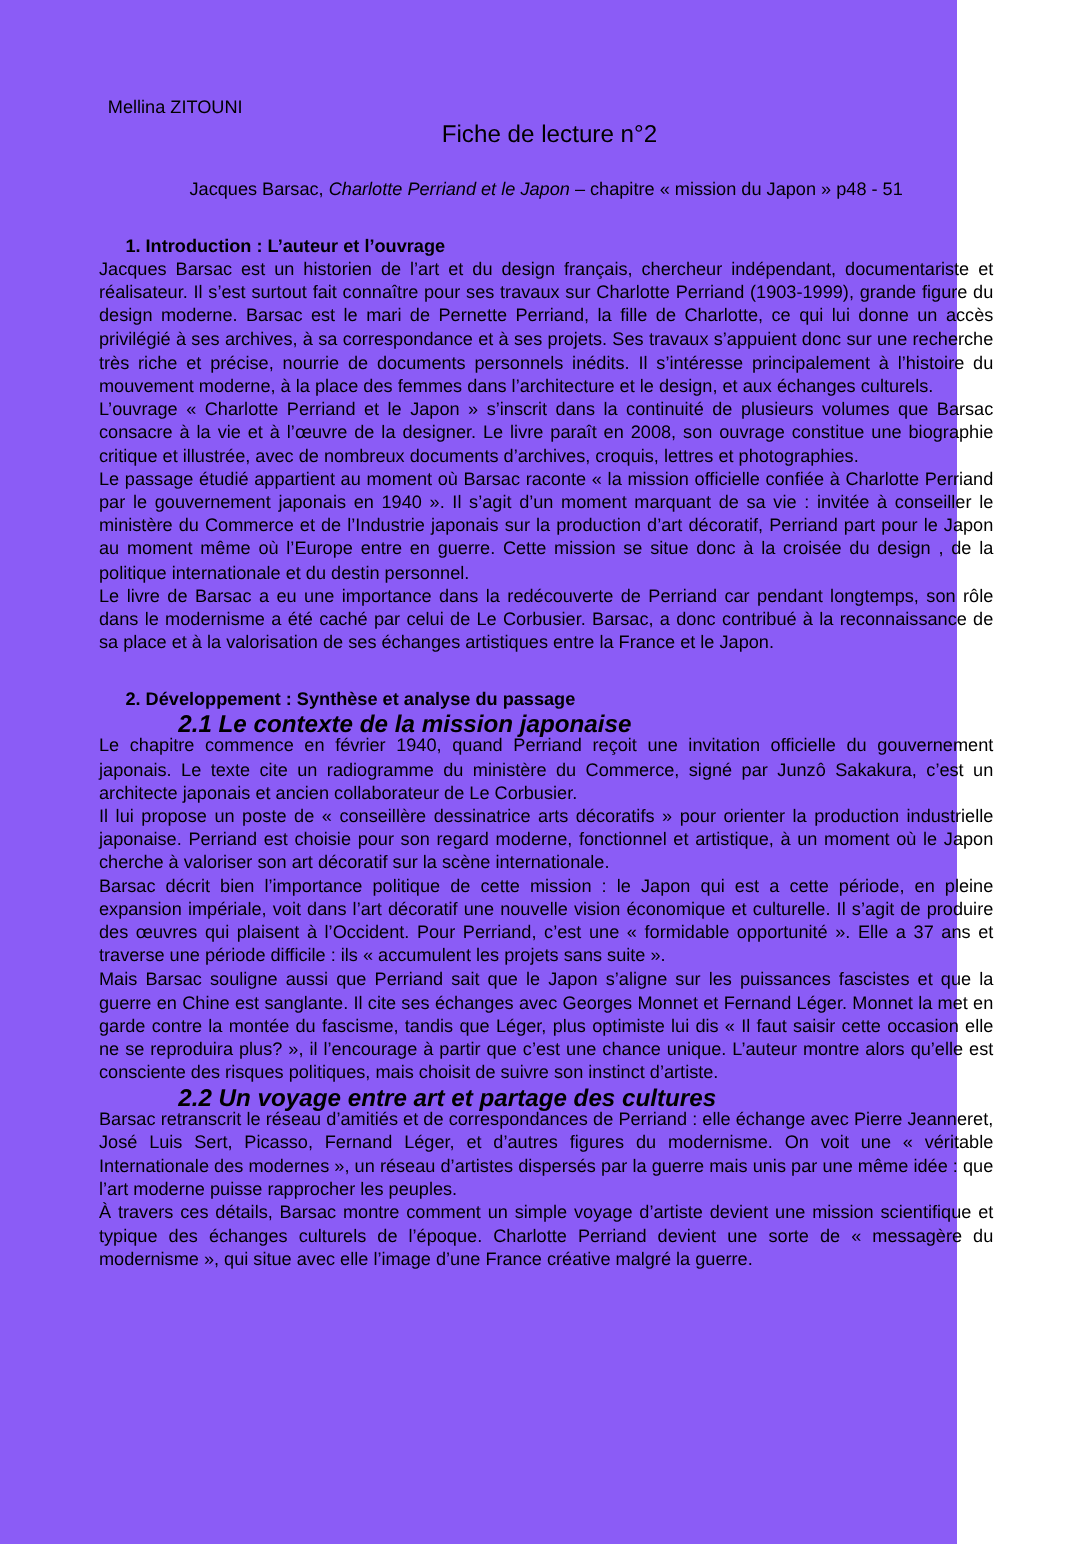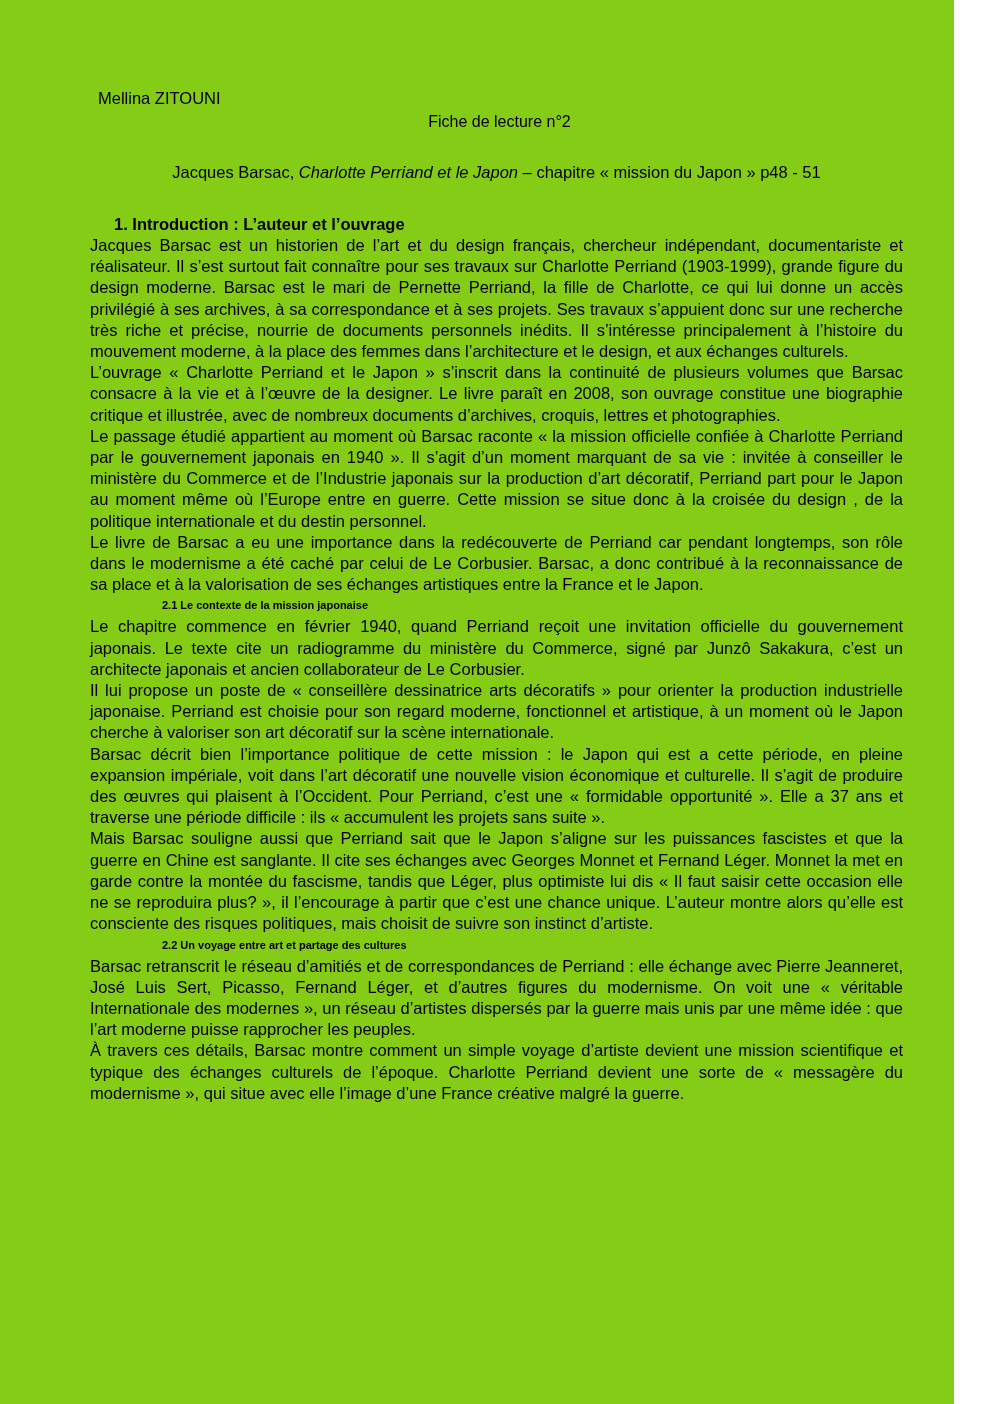--- a/index.html
+++ b/index.html
@@ -10,37 +10,37 @@
   }
   body {
     width: 993px;
     height: 1404px;
     font-family: "Liberation Sans", sans-serif;
     color: #000000;
     -webkit-font-smoothing: antialiased;
   }
   .page {
     position: relative;
-    width: 954px;
+    width: 870px;
     height: 1404px;
-    background: #84cc16;
+    background: #8b5cf6;
     box-sizing: border-box;
     padding: 88px 98px 0 90px;
   }
   .doc-body {
     width: 813px;
   }
   .author-line {
     font-size: 16.5px;
     line-height: 21px;
     text-align: left;
     margin: 0 0 2px 8px;
   }
   .doc-subtitle {
-    font-size: 16px;
+    font-size: 22px;
     line-height: 21px;
     text-align: center;
     margin: 0 0 0 0;
     padding-left: 6px;
   }
   .doc-title {
     font-size: 16.5px;
     line-height: 21px;
     font-weight: normal;
     text-align: center;
@@ -50,25 +50,26 @@
     font-style: italic;
   }
   h2.section-heading {
     font-size: 16.5px;
     line-height: 21px;
     font-weight: bold;
     margin: 31px 0 0 24px;
     padding: 0;
   }
   h3.sub-heading {
-    font-size: 11px;
+    font-size: 22px;
     line-height: 21px;
     font-weight: bold;
     margin: 0 0 0 72px;
     padding: 0;
+    font-style: italic;
   }
   h3.sub-heading.standalone {
   }
   p.para {
     font-size: 16.5px;
     line-height: 21.2px;
     text-align: justify;
     text-justify: inter-word;
     margin: 0;
     padding: 0;
@@ -92,20 +93,21 @@
       <span>Jacques Barsac, </span><span class="italic">Charlotte Perriand et le Japon</span><span> – chapitre « mission du Japon » p48 - 51</span>
     </div>
 
     <h2 class="section-heading">1. Introduction : L’auteur et l’ouvrage</h2>
 
     <p class="para first-of-block">Jacques Barsac est un historien de l’art et du design français, chercheur indépendant, documentariste et réalisateur. Il s’est surtout fait connaître pour ses travaux sur Charlotte Perriand (1903-1999), grande figure du design moderne. Barsac est le mari de Pernette Perriand, la fille de Charlotte, ce qui lui donne un accès privilégié à ses archives, à sa correspondance et à ses projets. Ses travaux s’appuient donc sur une recherche très riche et précise, nourrie de documents personnels inédits. Il s’intéresse principalement à l’histoire du mouvement moderne, à la place des femmes dans l’architecture et le design, et aux échanges culturels.</p>
     <p class="para">L’ouvrage « Charlotte Perriand et le Japon » s’inscrit dans la continuité de plusieurs volumes que Barsac consacre à la vie et à l’œuvre de la designer. Le livre paraît en 2008, son ouvrage constitue une biographie critique et illustrée, avec de nombreux documents d’archives, croquis, lettres et photographies.</p>
     <p class="para">Le passage étudié appartient au moment où Barsac raconte « la mission officielle confiée à Charlotte Perriand par le gouvernement japonais en 1940 ». Il s’agit d’un moment marquant de sa vie : invitée à conseiller le ministère du Commerce et de l’Industrie japonais sur la production d’art décoratif, Perriand part pour le Japon au moment même où l’Europe entre en guerre. Cette mission se situe donc à la croisée du design , de la politique internationale et du destin personnel.</p>
     <p class="para">Le livre de Barsac a eu une importance dans la redécouverte de Perriand car pendant longtemps, son rôle dans le modernisme a été caché par celui de Le Corbusier. Barsac, a donc contribué à la reconnaissance de sa place et à la valorisation de ses échanges artistiques entre la France et le Japon.</p>
 
+    <h2 class="section-heading">2. Développement : Synthèse et analyse du passage</h2>
 
     <h3 class="sub-heading">2.1 Le contexte de la mission japonaise</h3>
 
     <p class="para first-of-block">Le chapitre commence en février 1940, quand Perriand reçoit une invitation officielle du gouvernement japonais. Le texte cite un radiogramme du ministère du Commerce, signé par Junzô Sakakura, c’est un architecte japonais et ancien collaborateur de Le Corbusier.</p>
     <p class="para">Il lui propose un poste de « conseillère dessinatrice arts décoratifs » pour orienter la production industrielle japonaise. Perriand est choisie pour son regard moderne, fonctionnel et artistique, à un moment où le Japon cherche à valoriser son art décoratif sur la scène internationale.</p>
     <p class="para">Barsac décrit bien l’importance politique de cette mission : le Japon qui est a cette période, en pleine expansion impériale, voit dans l’art décoratif une nouvelle vision économique et culturelle. Il s’agit de produire des œuvres qui plaisent à l’Occident. Pour Perriand, c’est une « formidable opportunité ». Elle a 37 ans et traverse une période difficile : ils « accumulent les projets sans suite ».</p>
     <p class="para">Mais Barsac souligne aussi que Perriand sait que le Japon s’aligne sur les puissances fascistes et que la guerre en Chine est sanglante. Il cite ses échanges avec Georges Monnet et Fernand Léger. Monnet la met en garde contre la montée du fascisme, tandis que Léger, plus optimiste lui dis «  Il faut saisir cette occasion elle ne se reproduira plus? », il l’encourage à partir que c’est une chance unique. L’auteur montre alors qu’elle est consciente des risques politiques, mais choisit de suivre son instinct d’artiste.</p>
 
     <h3 class="sub-heading standalone">2.2 Un voyage entre art et partage des cultures</h3>
 

